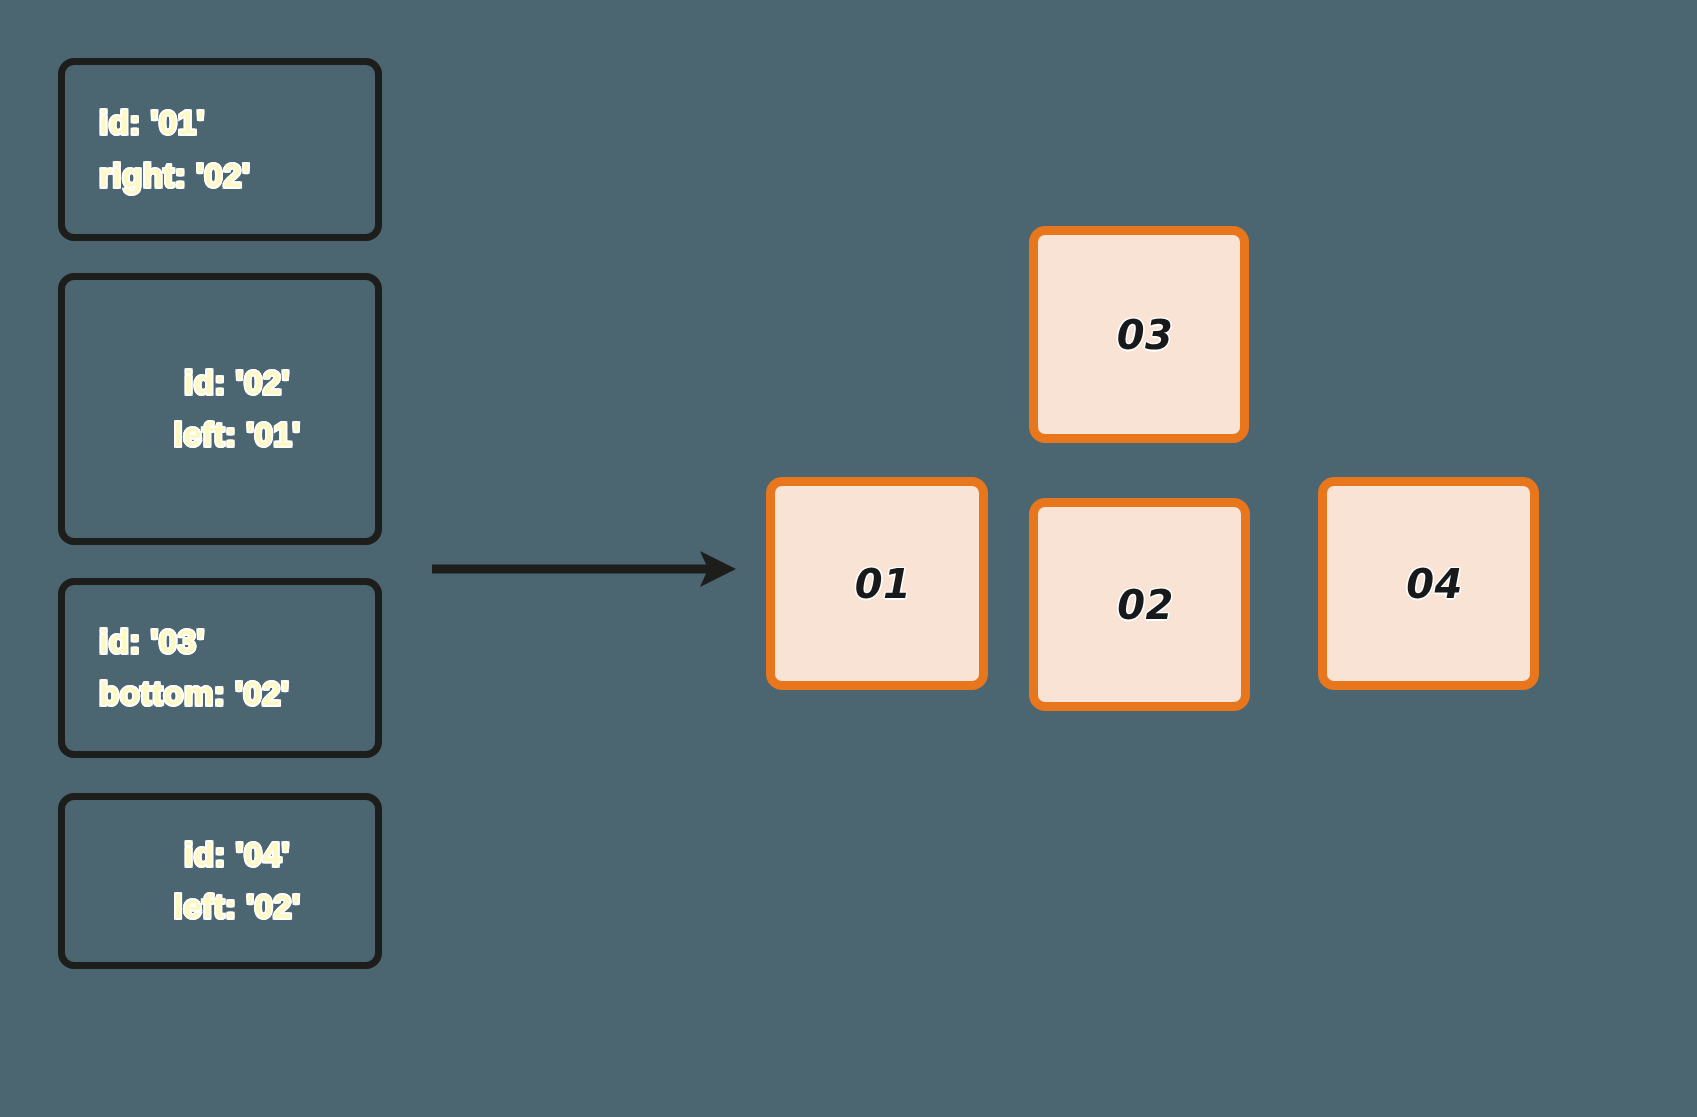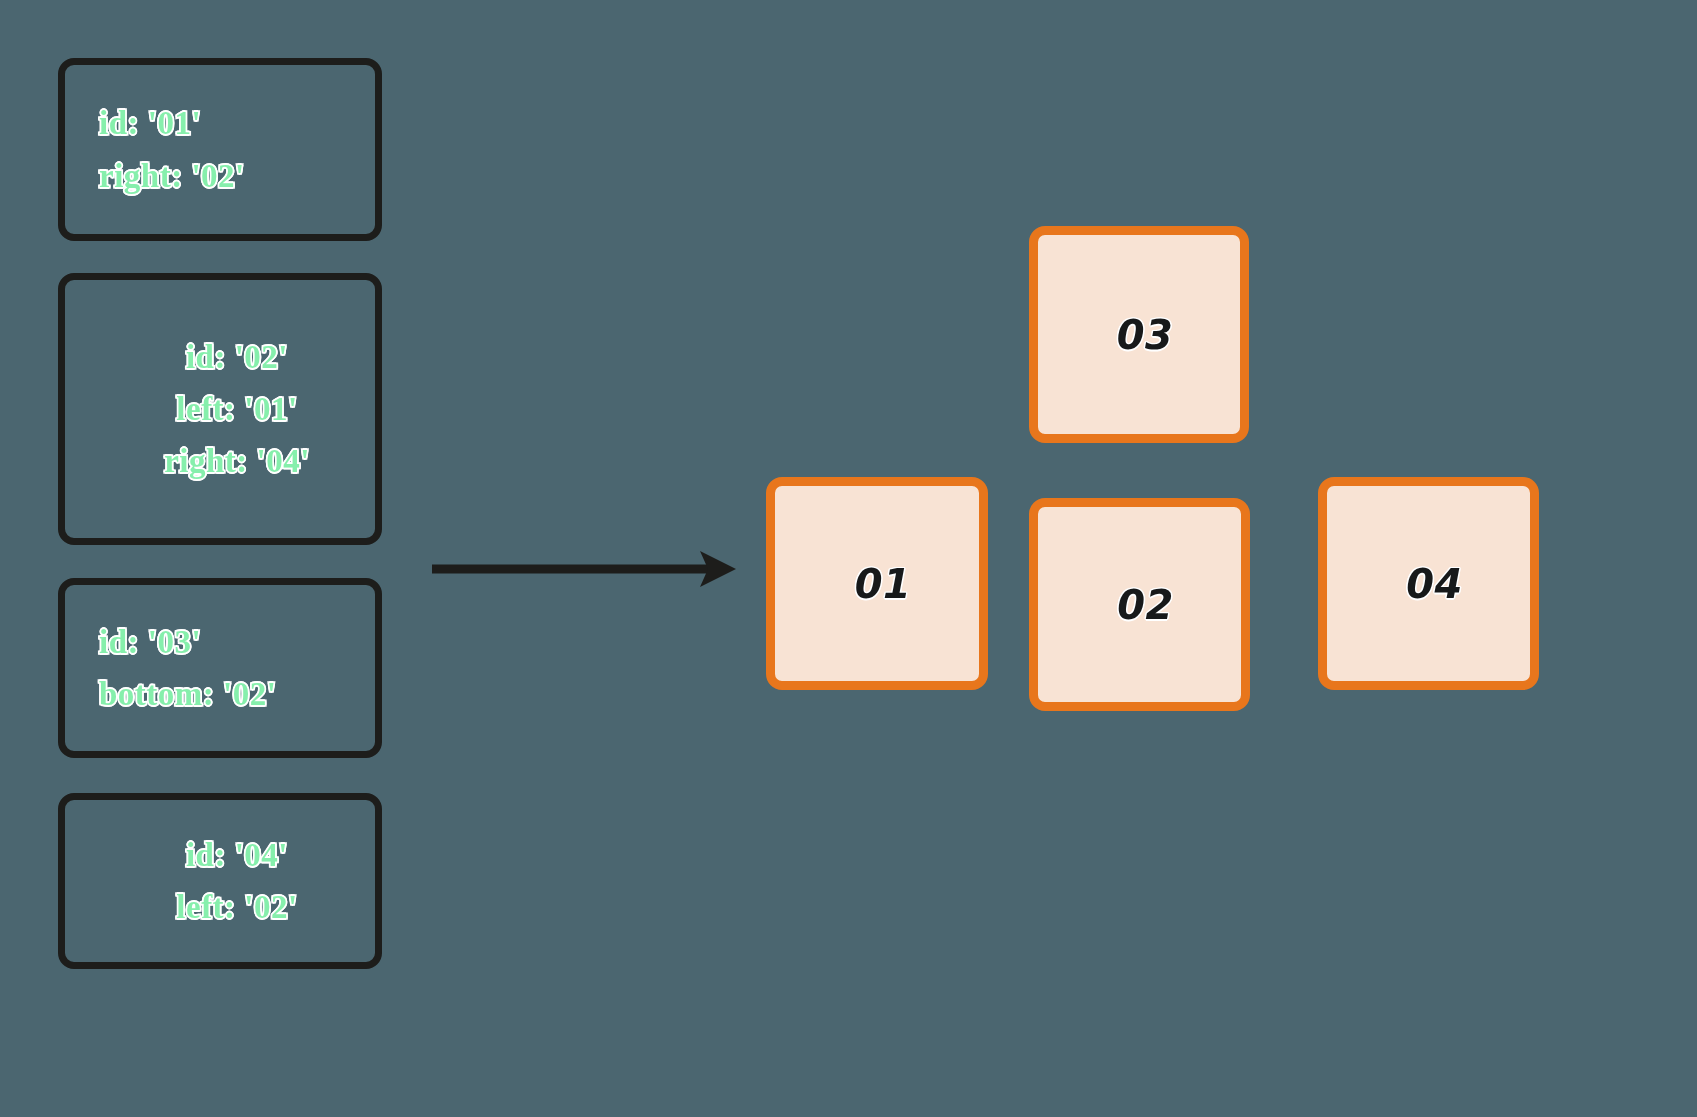--- a/index.html
+++ b/index.html
@@ -26,26 +26,26 @@
     box-sizing: border-box;
     border: 7px solid #1d1d1b;
     border-radius: 16px;
     background: transparent;
     display: flex;
     flex-direction: column;
     justify-content: center;
     padding-left: 34px;
   }
   .spec-line {
-    font-family: Liberation Serif, serif;
+    font-family: Liberation Sans, sans-serif;
     font-weight: 700;
     font-size: 33px;
     line-height: 1.58;
     letter-spacing: 0.5px;
-    color: #86efac;
+    color: #fef9c3;
     white-space: pre;
     -webkit-text-stroke: 3.5px #ffffff;
     paint-order: stroke fill;
     text-shadow:
        1.6px 0 0 #fff, -1.6px 0 0 #fff,
        0 1.6px 0 #fff, 0 -1.6px 0 #fff,
        1.2px 1.2px 0 #fff, -1.2px 1.2px 0 #fff,
        1.2px -1.2px 0 #fff, -1.2px -1.2px 0 #fff;
   }
 
@@ -102,21 +102,20 @@
   <div id="spec-panel">
 
     <div class="spec-box" id="spec-0">
       <div class="spec-line">id: '01'</div>
       <div class="spec-line">right: '02'</div>
     </div>
 
     <div class="spec-box" id="spec-1">
       <div class="spec-line">id: '02'</div>
       <div class="spec-line">left: '01'</div>
-      <div class="spec-line">right: '04'</div>
     </div>
 
     <div class="spec-box" id="spec-2">
       <div class="spec-line">id: '03'</div>
       <div class="spec-line">bottom: '02'</div>
     </div>
 
     <div class="spec-box" id="spec-3">
       <div class="spec-line">id: '04'</div>
       <div class="spec-line">left: '02'</div>

